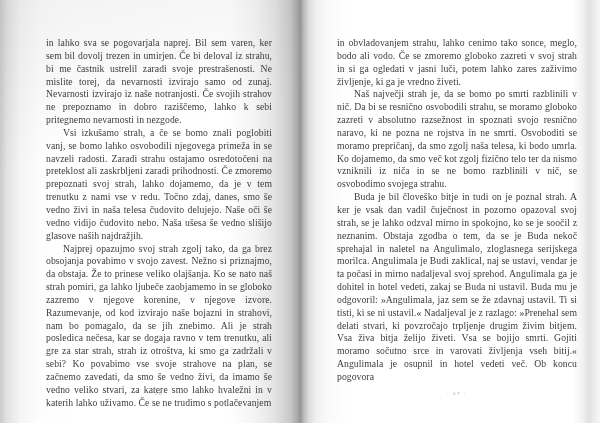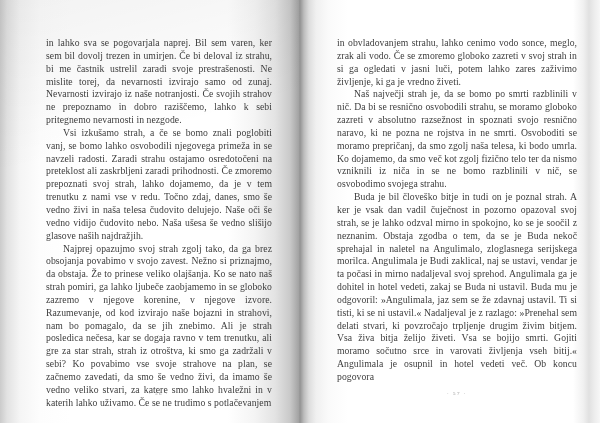--- a/index.html
+++ b/index.html
@@ -80,20 +80,20 @@
     <div class="text-block">
         <p class="para">in lahko sva se pogovarjala naprej. Bil sem varen, ker sem bil dovolj trezen in umirjen. Če bi deloval iz strahu, bi me častnik ustrelil zaradi svoje prestrašenosti. Ne mislite torej, da nevarnosti izvirajo samo od zunaj. Nevarnosti izvirajo iz naše notranjosti. Če svojih strahov ne prepoznamo in dobro raziščemo, lahko k sebi pritegnemo nevarnosti in nezgode.</p>
         <p class="para indent">Vsi izkušamo strah, a če se bomo znali poglobiti vanj, se bomo lahko osvobodili njegovega primeža in se navzeli radosti. Zaradi strahu ostajamo osredotočeni na preteklost ali zaskrbljeni zaradi prihodnosti. Če zmoremo prepoznati svoj strah, lahko dojamemo, da je v tem trenutku z nami vse v redu. Točno zdaj, danes, smo še vedno živi in naša telesa čudovito delujejo. Naše oči še vedno vidijo čudovito nebo. Naša ušesa še vedno slišijo glasove naših najdražjih.</p>
         <p class="para indent">Najprej opazujmo svoj strah zgolj tako, da ga brez obsojanja povabimo v svojo zavest. Nežno si priznajmo, da obstaja. Že to prinese veliko olajšanja. Ko se nato naš strah pomiri, ga lahko ljubeče zaobjamemo in se globoko zazremo v njegove korenine, v njegove izvore. Razumevanje, od kod izvirajo naše bojazni in strahovi, nam bo pomagalo, da se jih znebimo. Ali je strah posledica nečesa, kar se dogaja ravno v tem trenutku, ali gre za star strah, strah iz otroštva, ki smo ga zadržali v sebi? Ko povabimo vse svoje strahove na plan, se začnemo zavedati, da smo še vedno živi, da imamo še vedno veliko stvari, za katere smo lahko hvaležni in v katerih lahko uživamo. Če se ne trudimo s potlačevanjem</p>
       </div>
     <div class="folio">· 56 ·</div>
   </div>
 
   <div class="page page-right">
     <div class="text-block">
-        <p class="para">in obvladovanjem strahu, lahko cenimo vodo sonce, meglo, zrak ali vodo. Če se zmoremo globoko zazreti v svoj strah in si ga ogledati v jasni luči, potem lahko zares zaživimo življenje, ki ga je vredno živeti.</p>
+        <p class="para">in obvladovanjem strahu, lahko cenimo tako sonce, meglo, bodo ali vodo. Če se zmoremo globoko zazreti v svoj strah in si ga ogledati v jasni luči, potem lahko zares zaživimo življenje, ki ga je vredno živeti.</p>
         <p class="para indent">Naš največji strah je, da se bomo po smrti razblinili v nič. Da bi se resnično osvobodili strahu, se moramo globoko zazreti v absolutno razsežnost in spoznati svojo resnično naravo, ki ne pozna ne rojstva in ne smrti. Osvoboditi se moramo prepričanj, da smo zgolj naša telesa, ki bodo umrla. Ko dojamemo, da smo več kot zgolj fizično telo ter da nismo vzniknili iz niča in se ne bomo razblinili v nič, se osvobodimo svojega strahu.</p>
         <p class="para indent">Buda je bil človeško bitje in tudi on je poznal strah. A ker je vsak dan vadil čuječnost in pozorno opazoval svoj strah, se je lahko odzval mirno in spokojno, ko se je soočil z neznanim. Obstaja zgodba o tem, da se je Buda nekoč sprehajal in naletel na Angulimalo, zloglasnega serijskega morilca. Angulimala je Budi zaklical, naj se ustavi, vendar je ta počasi in mirno nadaljeval svoj sprehod. Angulimala ga je dohitel in hotel vedeti, zakaj se Buda ni ustavil. Buda mu je odgovoril: »Angulimala, jaz sem se že zdavnaj ustavil. Ti si tisti, ki se ni ustavil.« Nadaljeval je z razlago: »Prenehal sem delati stvari, ki povzročajo trpljenje drugim živim bitjem. Vsa živa bitja želijo živeti. Vsa se bojijo smrti. Gojiti moramo sočutno srce in varovati življenja vseh bitij.« Angulimala je osupnil in hotel vedeti več. Ob koncu pogovora</p>
       </div>
     <div class="folio">· 57 ·</div>
   </div>
 
 </div>
 
 </body></html>

